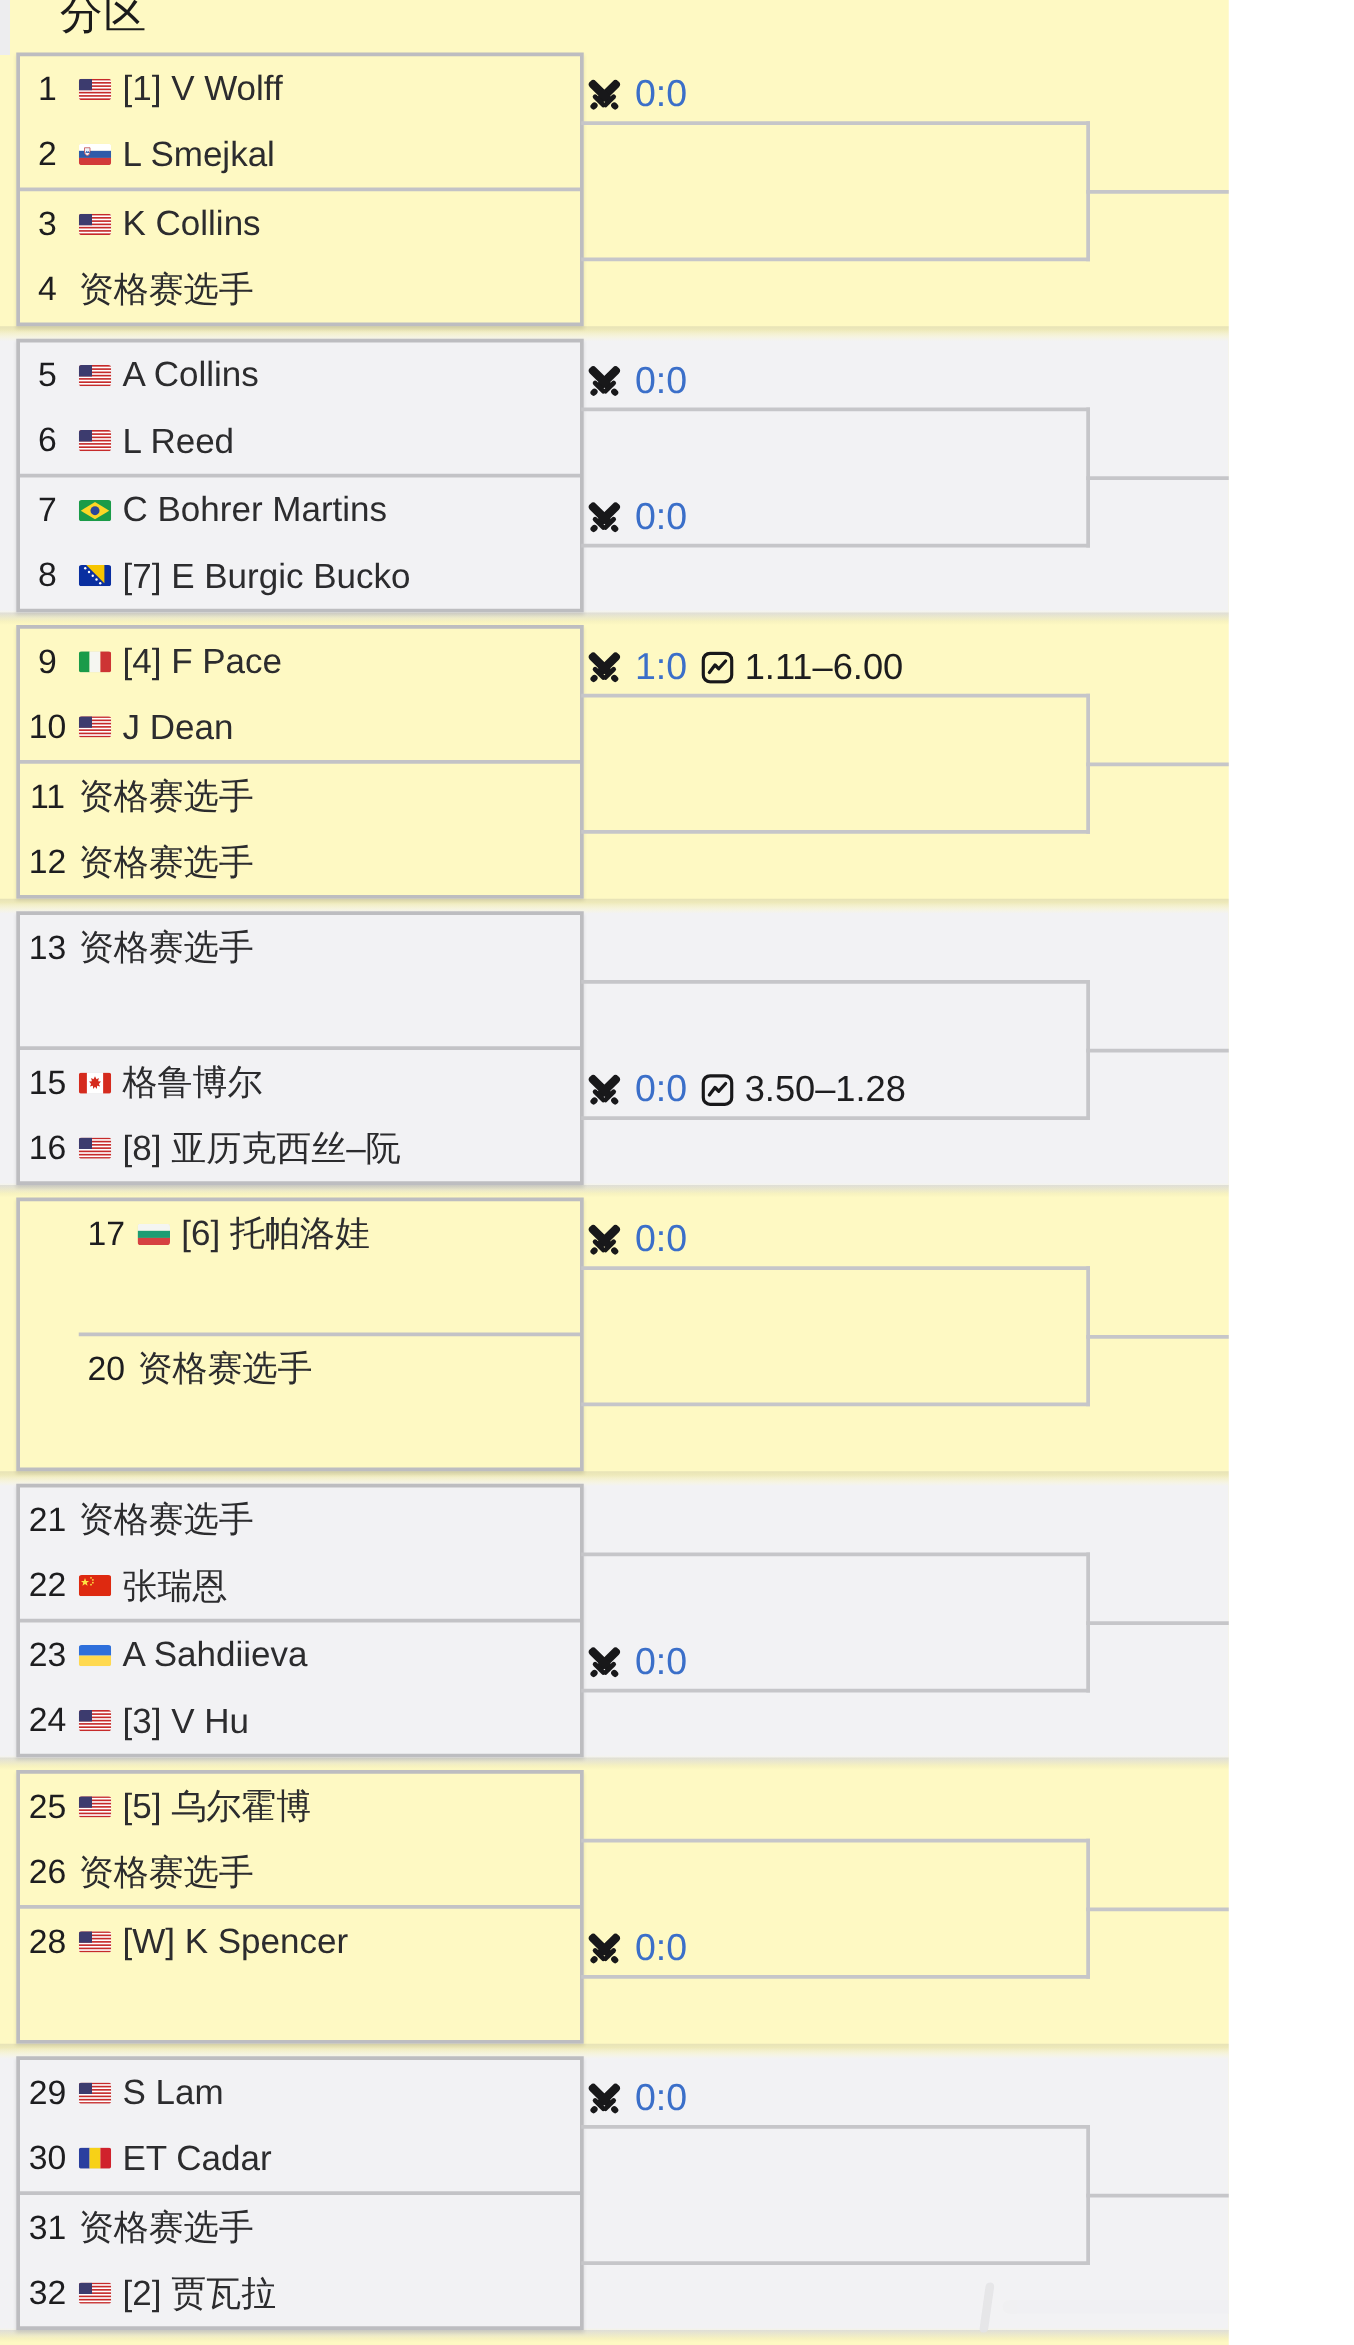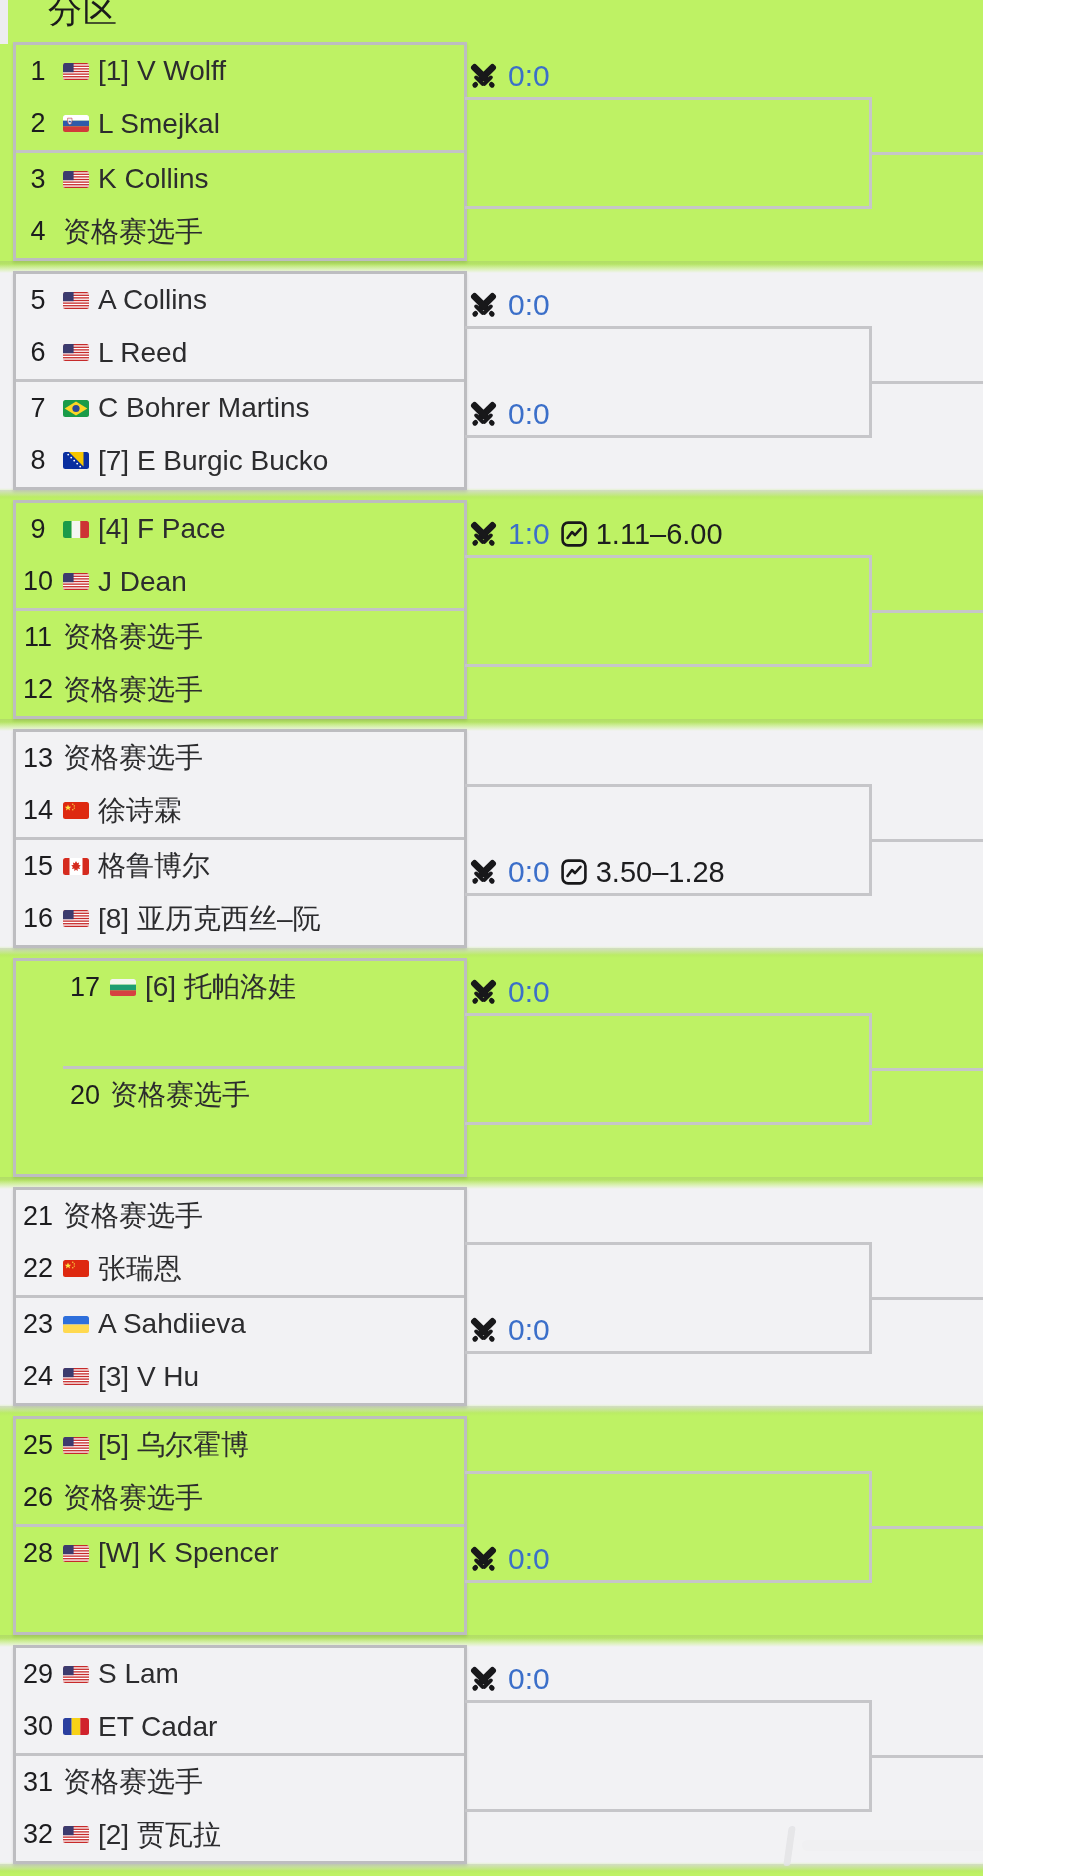--- a/index.html
+++ b/index.html
@@ -1,17 +1,17 @@
 <!DOCTYPE html>
 <html><head>
 <meta charset="utf-8">
 <style>
   html,body{margin:0;padding:0;background:#ffffff;}
   .stage{
-    position:relative;width:983px;height:1876px;background:#bef264;overflow:hidden;
+    position:relative;width:983px;height:1876px;background:#fef9c3;overflow:hidden;
     font-family:"Liberation Sans","DejaVu Sans",sans-serif;
     -webkit-font-smoothing:antialiased;
   }
   .page-title{
     position:absolute;left:48px;top:-12px;font-size:34px;font-weight:500;color:#1b1b1b;
     letter-spacing:1px;white-space:nowrap;
   }
   .corner-strip{position:absolute;left:0;top:0;width:8px;height:44px;background:#ededef;}
   .band{position:absolute;left:0;width:1083px;height:233px;
     background:linear-gradient(to bottom, rgba(242,242,244,0) 0, #f2f2f4 9px, #f2f2f4 calc(100% - 9px), rgba(242,242,244,0) 100%);}
@@ -309,36 +309,20 @@
         <div class="odds-text">1.11–6.00</div>
       </div>
       <div class="band" style="top: 722px;"></div>
       <div class="gap-shade" style="top: 948px;"></div>
       <div class="group-box" style="top: 729px;">
         <div class="match-cell">
           <div class="player-row">
             <div class="pnum">13</div>
             <div class="pname qualifier">资格赛选手</div>
           </div>
-          <div class="player-row">
-            <div class="pnum">14</div>
-            <div class="pflag">
-              <svg viewBox="0 0 26 17">
-                <rect width="26" height="17" fill="#de2910"></rect>
-       <polygon points="5,2.4 5.9,4.7 8.3,4.7 6.4,6.2 7.1,8.5 5,7.1 2.9,8.5 3.6,6.2 1.7,4.7 4.1,4.7" fill="#fde243"></polygon>
-       <g fill="#fde243">
-                  <circle cx="9.8" cy="2.2" r="0.7"></circle>
-                  <circle cx="11.3" cy="3.9" r="0.7"></circle>
-                  <circle cx="11.3" cy="6.1" r="0.7"></circle>
-                  <circle cx="9.8" cy="7.7" r="0.7"></circle>
-                </g>
-              </svg>
-            </div>
-            <div class="pname">徐诗霖</div>
-          </div>
         </div>
         <div class="match-cell second">
           <div class="player-row">
             <div class="pnum">15</div>
             <div class="pflag">
               <svg viewBox="0 0 26 17">
                 <rect width="26" height="17" fill="#fff"></rect>
                 <rect width="6.5" height="17" fill="#d52b1e"></rect>
                 <rect x="19.5" width="6.5" height="17" fill="#d52b1e"></rect>
        <path d="M13,3 l1.2,2.3 1.9,-0.9 -0.6,2.5 2.3,0.3 -1.7,1.9 1,2 -2.4,-0.5 -0.2,2.6 -1.5,-1.8 -1.5,1.8 -0.2,-2.6 -2.4,0.5 1,-2 -1.7,-1.9 2.3,-0.3 -0.6,-2.5 1.9,0.9 z" fill="#d52b1e"></path>

